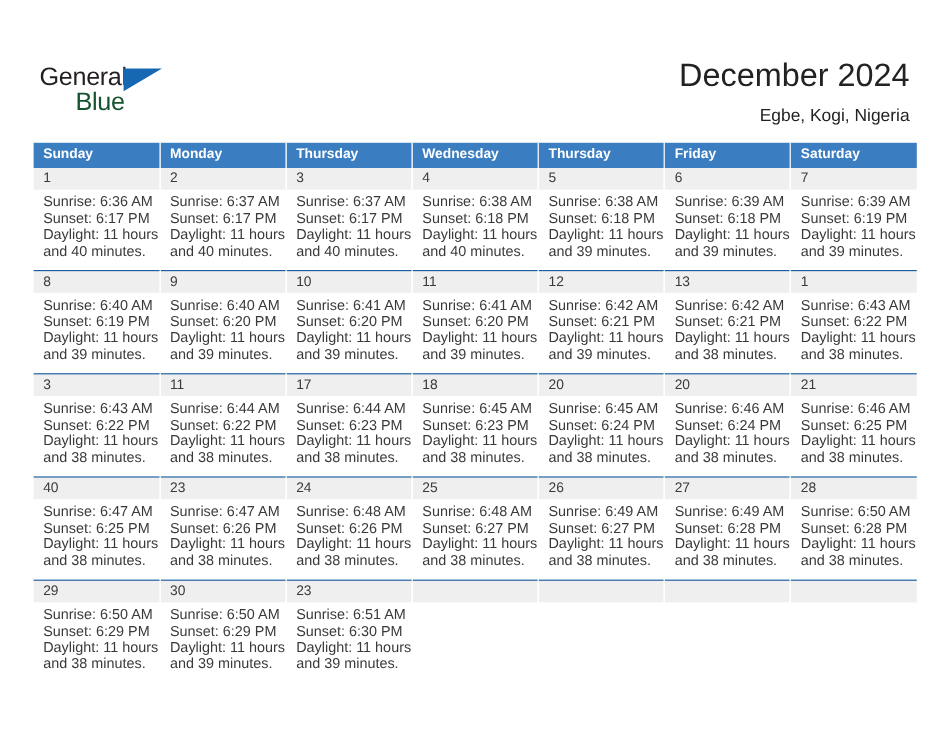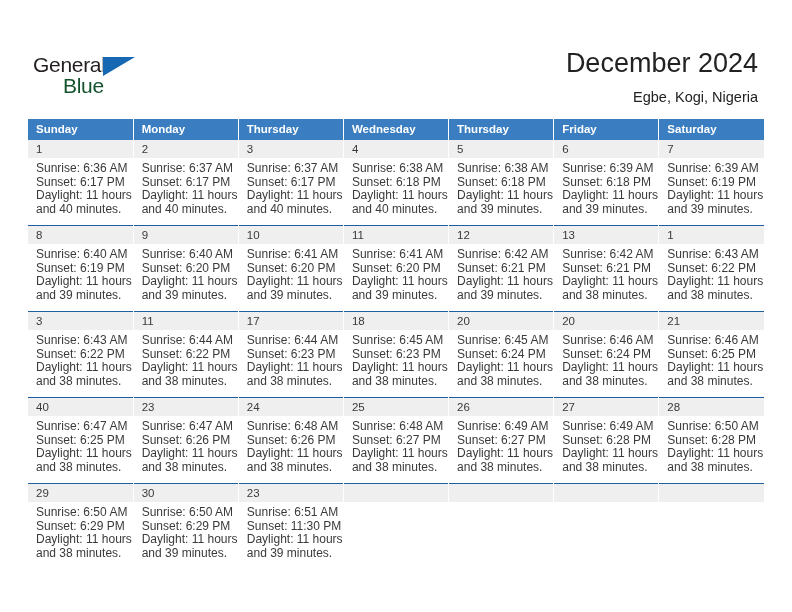--- a/index.html
+++ b/index.html
@@ -515,21 +515,21 @@
                 <div>Daylight: 11 hours</div>
                 <div>and 39 minutes.</div>
               </div>
             </div>
           </td>
           <td>
             <div class="cell-inner">
               <div class="daynum">23</div>
               <div class="detail">
                 <div>Sunrise: 6:51 AM</div>
-                <div>Sunset: 11:30 PM</div>
+                <div>Sunset: 6:30 PM</div>
                 <div>Daylight: 11 hours</div>
                 <div>and 39 minutes.</div>
               </div>
             </div>
           </td>
           <td class="empty">
             <div class="cell-inner">
               <div class="daynum"></div>
               <div class="detail">
                 <div></div>

